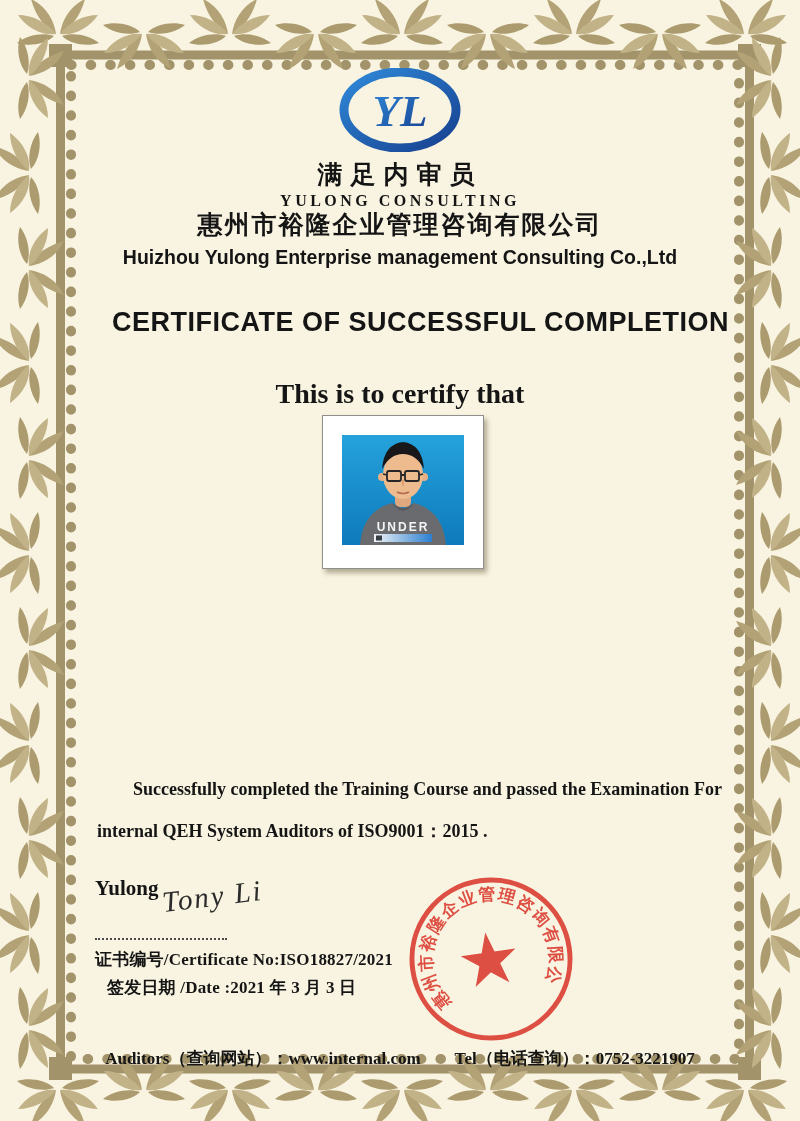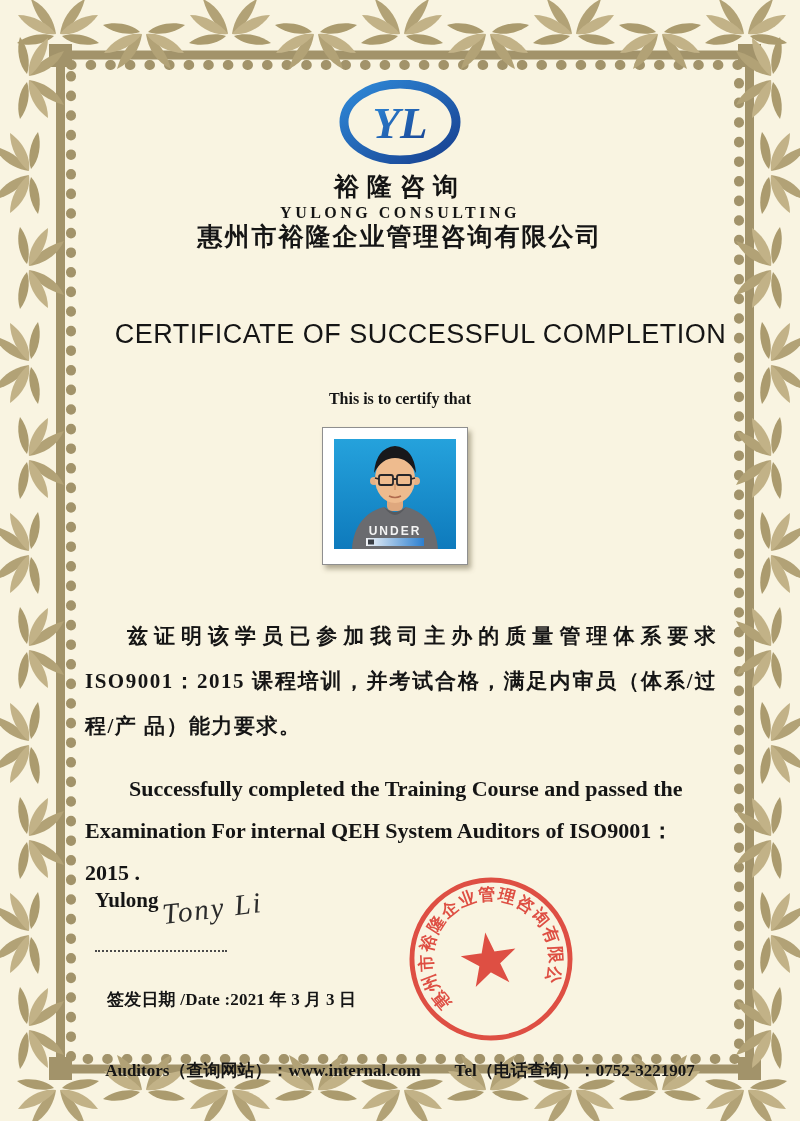--- a/index.html
+++ b/index.html
@@ -5,42 +5,42 @@
   html,body{margin:0;padding:0;background:#e8e4d2;}
   .cert{
     position:relative;width:800px;height:1121px;margin:0 auto;
     background:#f9f4e1;overflow:hidden;
     font-family:"Liberation Serif","DejaVu Serif",serif;color:#151515;
   }
   .abs{position:absolute;}
   .ctr{left:0;right:0;text-align:center;}
   
   #deco{position:absolute;left:0;top:0;z-index:0;}
-  .content-layer{position:absolute;left:0;top:16px;width:800px;height:977px;z-index:1;}
+  .content-layer{position:absolute;left:0;top:4px;width:800px;height:977px;z-index:1;}
 
   .logo-wrap{left:0;right:0;top:64px;text-align:center;}
   .logo-cn{font-family:"Liberation Sans","DejaVu Sans",sans-serif;font-weight:900;
     font-size:25px;letter-spacing:8px;color:#141414;margin-top:2px;}
   .logo-en{font-size:16px;font-weight:bold;letter-spacing:3.5px;color:#141414;margin-top:1px;}
 
   .company-cn{top:204px;font-size:25px;font-weight:bold;letter-spacing:2px;}
   .company-en{top:242px;font-family:"Liberation Sans","DejaVu Sans",sans-serif;
     font-weight:bold;font-size:19.5px;}
   .cert-title{top:303px;font-family:"Liberation Sans","DejaVu Sans",sans-serif;
-    font-weight:400;font-size:27px;letter-spacing:.5px;margin-left:41px;}
-  .certify-line{top:374px;font-size:16px;font-weight:bold;}
-
-  .photo{left:322px;top:411px;background:#fff;padding:11px;border:1px solid #8f8f8f;
+    font-weight:700;font-size:27px;letter-spacing:.5px;margin-left:41px;}
+  .certify-line{top:374px;font-size:28px;font-weight:bold;}
+
+  .photo{left:322px;top:411px;background:#fff;padding:19px;border:1px solid #8f8f8f;
     box-shadow:3px 4px 5px rgba(90,80,50,.45);}
   .trainee-name{top:558px;font-size:22px;letter-spacing:4px;}
 
   .para-cn{left:85px;top:598px;width:632px;font-size:21px;font-weight:600;
     line-height:45px;text-indent:2em;text-align:justify;letter-spacing:1.5px;margin:0;}
-  .para-en{left:85px;top:752px;width:632px;font-size:22px;font-weight:bold;
-    line-height:42px;text-indent:2em;margin:0;}
+  .para-en{left:85px;top:752px;width:632px;font-size:18px;font-weight:bold;
+    line-height:42px;text-indent:2em;margin:12px;}
 
   .signed-label{left:95px;top:872px;font-size:21px;font-weight:bold;}
   .sig-script{left:162px;top:876px;font-size:29px;font-style:italic;color:#2b2b2b;
     transform:rotate(-7deg);letter-spacing:2px;}
   .sig-line{left:95px;top:912px;width:132px;height:22px;border-bottom:2px dotted #4a4a4a;}
 
   .detail{left:95px;font-size:17px;font-weight:bold;letter-spacing:.2px;}
   .d1{top:944px;} .d2{top:972px;margin-left:12px;} .d3{top:1000px;}
 
   .footer{top:1043px;font-size:17px;font-weight:bold;}
@@ -120,25 +120,26 @@
       <svg width="122" height="84" viewBox="0 0 122 84">
         <defs>
           <linearGradient id="lg" x1="0" y1="0" x2="1" y2="1">
             <stop offset="0" stop-color="#2f8ad9"></stop>
             <stop offset="1" stop-color="#173f8f"></stop>
           </linearGradient>
         </defs>
         <ellipse cx="61" cy="42" rx="56" ry="38" fill="none" stroke="url(#lg)" stroke-width="9"></ellipse>
         <text x="61" y="58" text-anchor="middle" font-size="45" font-style="italic" font-weight="bold" font-family="Liberation Serif, DejaVu Serif, serif" fill="url(#lg)">YL</text>
       </svg>
-      <div class="logo-cn">裕隆咨询</div>
+      <div class="logo-cn">满足内审员</div>
       <div class="logo-en">YULONG CONSULTING</div>
     </div>
 
     <div class="abs ctr company-cn">惠州市裕隆企业管理咨询有限公司</div>
+    <div class="abs ctr company-en">Huizhou Yulong Enterprise management Consulting Co.,Ltd</div>
     <div class="abs ctr cert-title">CERTIFICATE OF SUCCESSFUL COMPLETION</div>
     <div class="abs ctr certify-line">This is to certify that</div>
 
     <div class="abs photo">
       <svg width="122" height="110" viewBox="0 0 122 110">
         <defs>
           <linearGradient id="pbg" x1="0" y1="0" x2="0" y2="1">
             <stop offset="0" stop-color="#25a2dc"></stop>
             <stop offset="1" stop-color="#0e7abc"></stop>
           </linearGradient>
@@ -162,27 +163,27 @@
         </g>
         <path d="M61,45 L61,51" stroke="#d79a6d" stroke-width="1.6" fill="none"></path>
         <path d="M55,57 Q61,60 67,57" stroke="#b06b4e" stroke-width="1.6" fill="none"></path>
         <text x="61" y="96" text-anchor="middle" font-size="12" font-weight="bold" font-family="Liberation Sans, DejaVu Sans, sans-serif" fill="#f4f4f4" letter-spacing="2">UNDER</text>
         <rect x="32" y="99" width="58" height="8" fill="url(#bandg)"></rect>
         <rect x="34" y="100.5" width="6" height="5" fill="#3a3f46"></rect>
       </svg>
     </div>
 
 
-    <p class="abs para-cn">兹证明该学员已参加我司主办的质量管理体系要求 ISO9001：2015 课程培训，并考试合格，满足内审员（体系/过程/产 品）能力要求。</p>
     <p class="abs para-en">Successfully completed the Training Course and passed the Examination For internal QEH System Auditors of ISO9001：2015 .</p>
 
     <div class="abs signed-label">Yulong</div>
     <div class="abs sig-script">Tony Li</div>
     <div class="abs sig-line"></div>
 
+    <div class="abs detail d1">证书编号/Certificate No:ISO18827/2021</div>
     <div class="abs detail d2">签发日期 /Date :2021 年 3 月 3 日</div>
 
     <div class="abs ctr footer">
       <span>Auditors（查询网站）：</span><span>www.internal.com</span><span class="gap"></span><span>Tel（电话查询）：</span><span>0752-3221907</span>
     </div>
   </div>
 
   <svg class="abs seal" width="190" height="190" viewBox="0 0 190 190">
     <g opacity="0.86" transform="rotate(-8 95 95)">
       <circle cx="95" cy="95" r="79" fill="none" stroke="#da342a" stroke-width="5"></circle>

